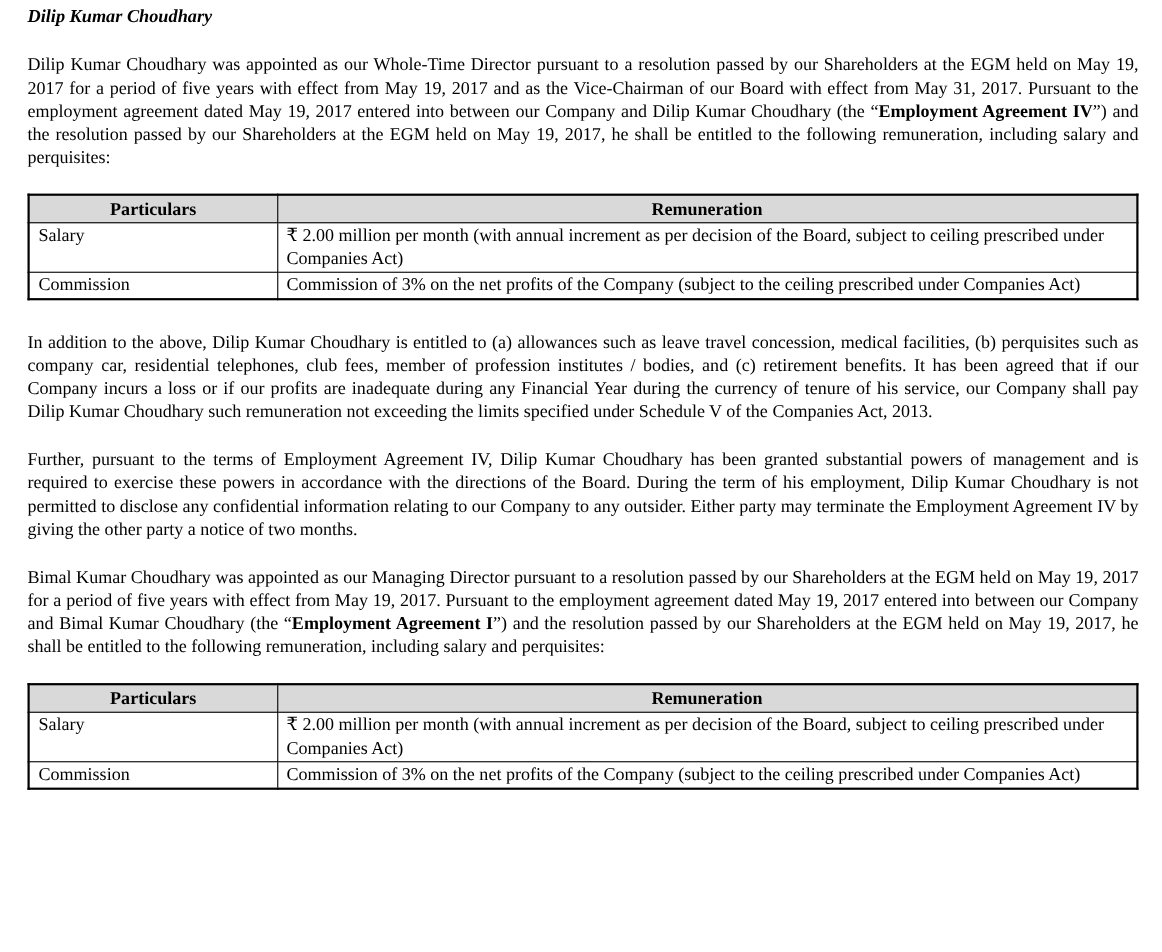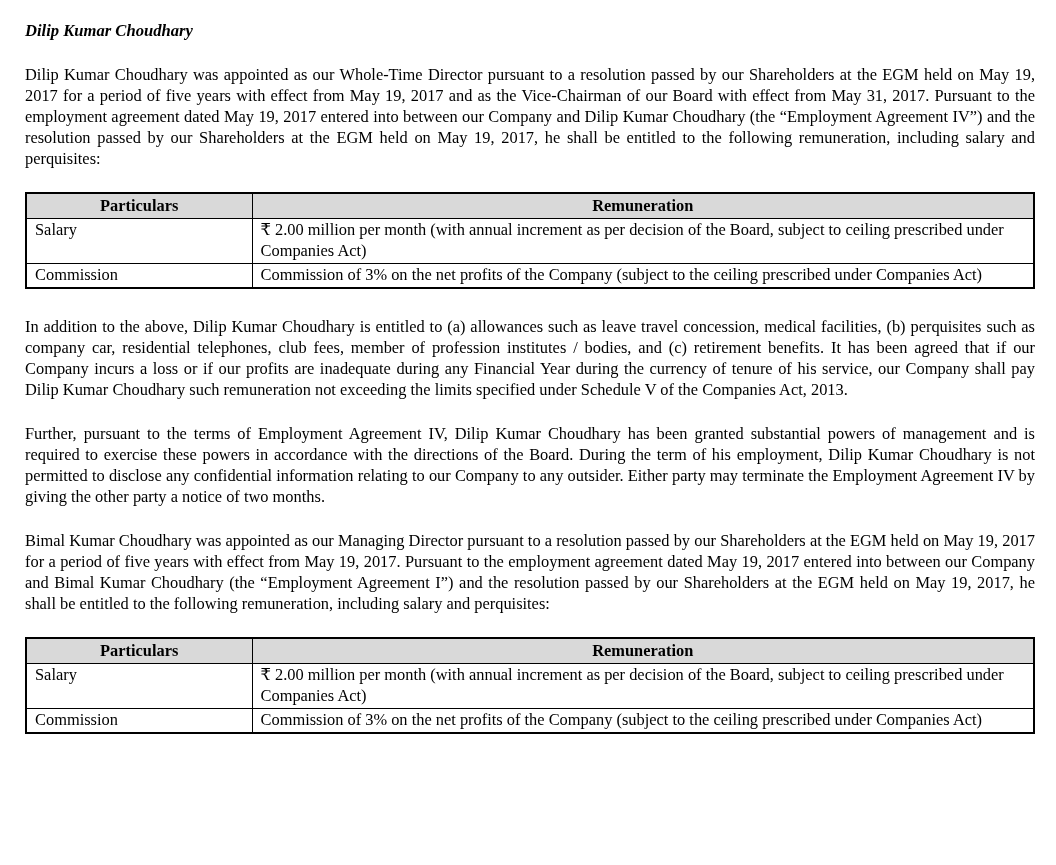--- a/index.html
+++ b/index.html
@@ -8,34 +8,34 @@
     background: #ffffff;
     color: #000000;
   }
   body {
     width: 1056px;
     font-family: "Liberation Serif", "DejaVu Serif", serif;
     font-size: 16.4px;
     line-height: 21px;
   }
   .page {
-    padding: 20px 21px 10px 25px;
+    padding: 4px 21px 10px 25px;
   }
   .section-heading {
     font-weight: bold;
     font-style: italic;
     margin: 0 0 23px 0;
     font-size: 16.6px;
   }
   p.para {
     margin: 0 0 23px 0;
     text-align: justify;
   }
   p.para .b {
-    font-weight: normal;
+    font-weight: bold;
   }
   table.remuneration-table {
     width: 100%;
     border-collapse: collapse;
     border: 2px solid #000000;
     margin: 3px 0 27px 0;
   }
   table.remuneration-table th,
   table.remuneration-table td {
     border: 1px solid #000000;

